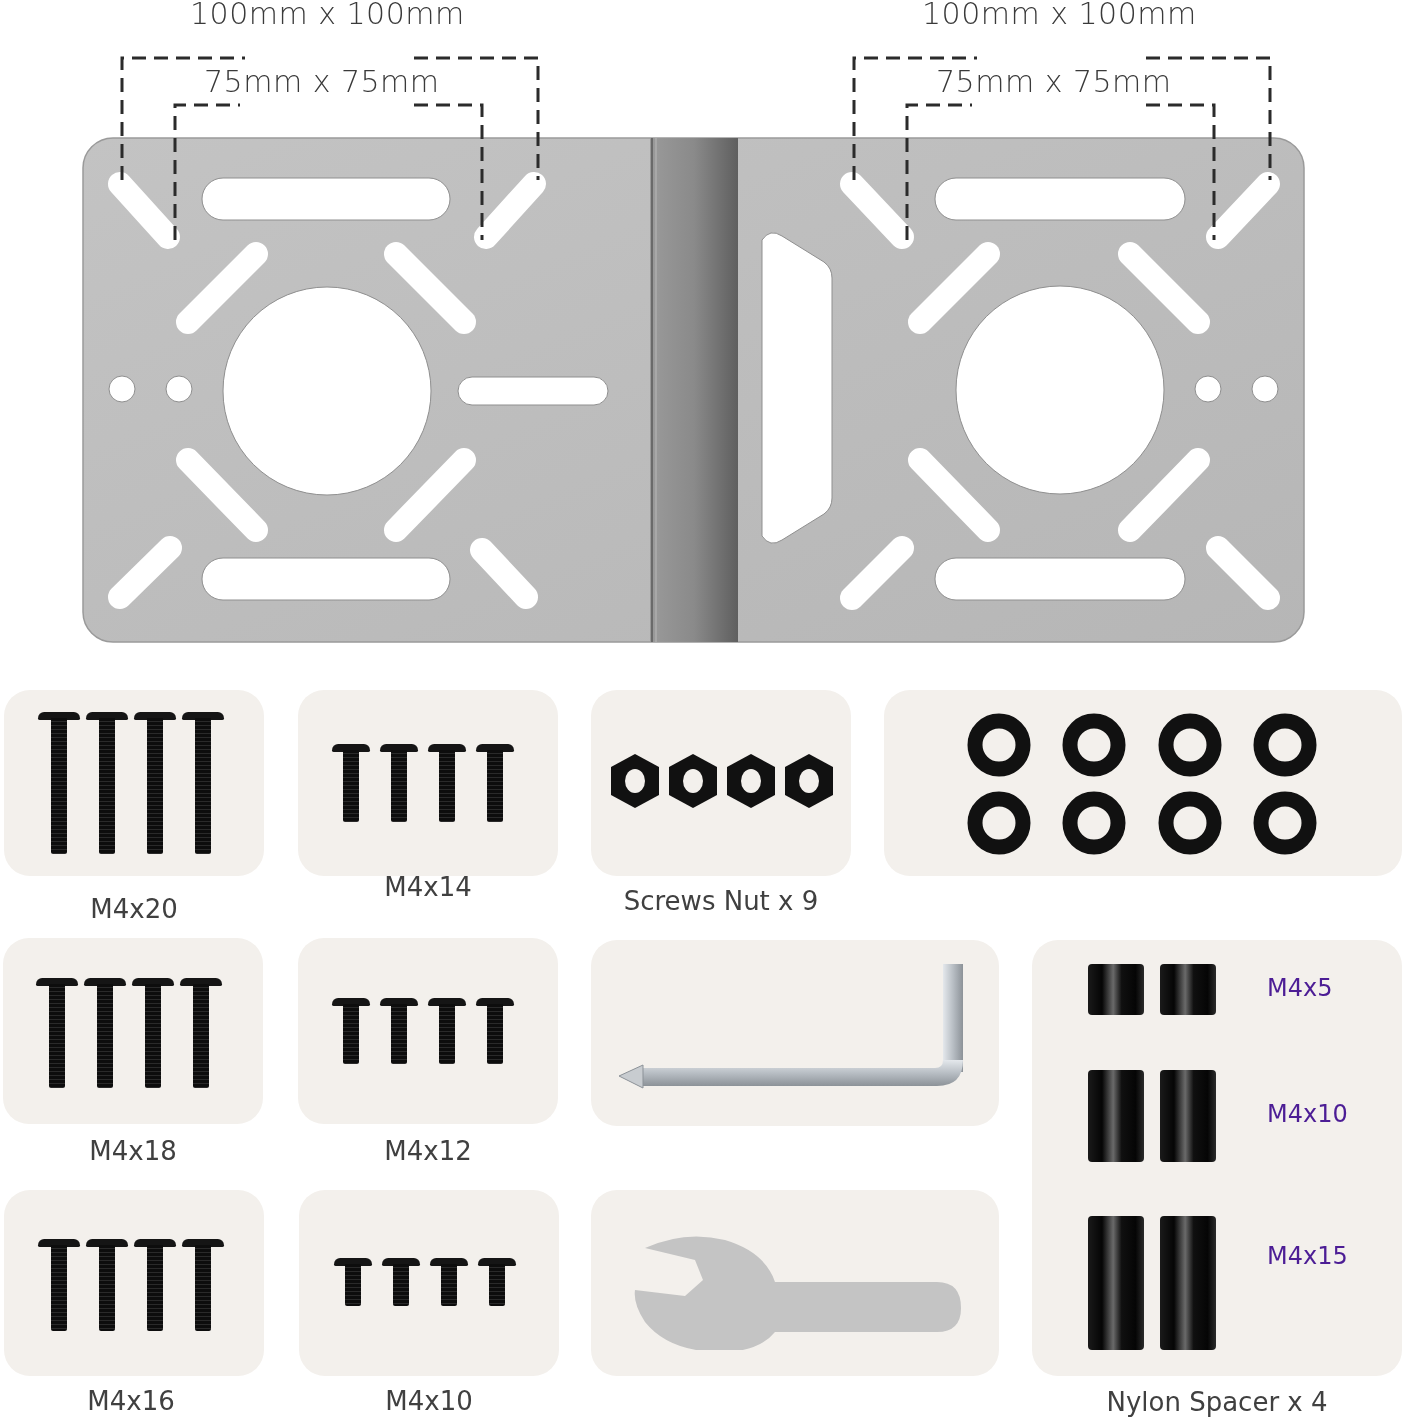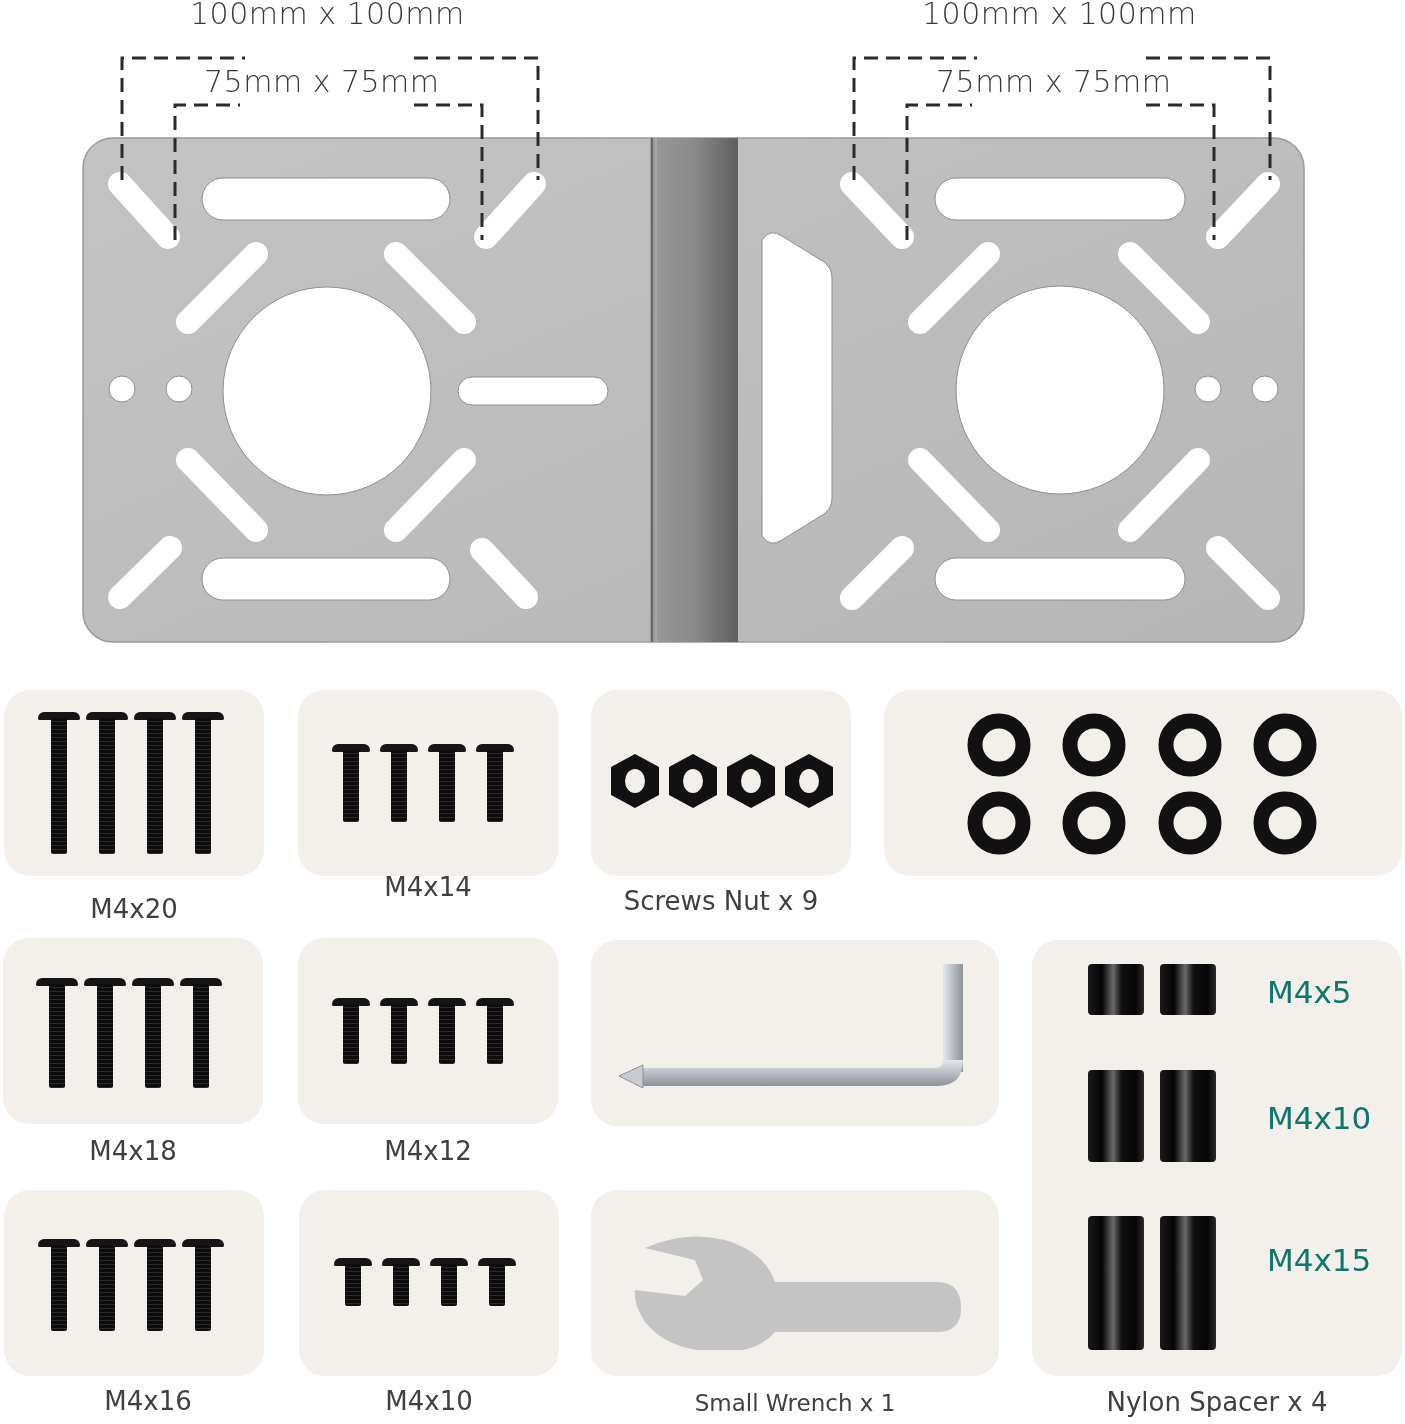--- a/index.html
+++ b/index.html
@@ -7,21 +7,21 @@
   .abs { position: absolute; }
   .dim-label { position: absolute; font-size: 30px; color: #3a3a3a; white-space: nowrap; letter-spacing: 0.5px; font-weight: 300; }
   .card { position: absolute; background: #f3f0ec; border-radius: 26px; }
   .cap { position: absolute; text-align: center; color: #404040; font-size: 26px; white-space: nowrap; }
   .cap.small { font-size: 23px; }
   .screw-row { position: absolute; display: flex; }
   .screw { position: relative; width: 42px; margin-right: 6px; }
   .screw .head { position: absolute; left: 0; top: 0; width: 42px; height: 8px; background: #151515; border-radius: 10px 10px 3px 3px; }
   .screw .shaft { position: absolute; left: 13px; top: 6px; width: 16px; background: repeating-linear-gradient(180deg, #0d0d0d 0 3px, #2a2a2a 3px 4px); border-radius: 0 0 2px 2px; }
   .spacer { position: absolute; width: 56px; border-radius: 4px; background: linear-gradient(90deg, #1a1a1a 0%, #050505 25%, #6a6a6a 45%, #101010 60%, #050505 85%, #2a2a2a 100%); }
-  .side-label { position: absolute; font-size: 31px; color: #0f766e; }
+  .side-label { position: absolute; font-size: 24px; color: #4c1d95; }
 </style>
 </head>
 <body>
 
 <div class="abs" style="left:0;top:0;width:1405px;height:660px;">
 
   <span class="dim-label" style="left:190px;top:-4px;">100mm x 100mm</span>
   <span class="dim-label" style="left:204px;top:64px;">75mm x 75mm</span>
   <span class="dim-label" style="left:922px;top:-4px;">100mm x 100mm</span>
   <span class="dim-label" style="left:936px;top:64px;">75mm x 75mm</span>
@@ -258,21 +258,21 @@
       </div>
     <div class="screw" style="height:92px;">
         <div class="head"></div>
         <div class="shaft" style="height:86px;"></div>
       </div>
     <div class="screw" style="height:92px;">
         <div class="head"></div>
         <div class="shaft" style="height:86px;"></div>
       </div>
   </div>
-  <div class="cap" style="left:18px;top:706px;width:260px;">M4x16</div>
+  <div class="cap" style="left:1px;top:706px;width:260px;">M4x16</div>
 
   <div class="card" style="left:299px;top:510px;width:260px;height:186px;"></div>
   <div class="screw-row" style="left:334px;top:578px;">
     <div class="screw" style="height:48px;">
         <div class="head" style="width:38px;"></div>
         <div class="shaft" style="height:42px;left:11px;"></div>
       </div>
     <div class="screw" style="height:48px;">
         <div class="head" style="width:38px;"></div>
         <div class="shaft" style="height:42px;left:11px;"></div>
@@ -285,14 +285,13 @@
         <div class="head" style="width:38px;"></div>
         <div class="shaft" style="height:42px;left:11px;"></div>
       </div>
   </div>
   <div class="cap" style="left:299px;top:706px;width:260px;">M4x10</div>
 
   <div class="card" style="left:591px;top:510px;width:408px;height:186px;"></div>
   <svg class="abs" style="left:625px;top:550px;" width="340" height="120">
     <path d="M20 18 Q60 0 100 10 Q140 22 150 52 L312 52 Q336 52 336 78 Q336 102 312 102 L150 102 Q134 122 96 122 Q44 122 20 92 Q8 74 10 60 L60 66 L78 50 L70 30 Z" fill="#c4c4c4"></path>
   </svg>
-  <div class="cap small" style="left:591px;top:710px;width:408px;">Small Wrench x 1</div>
 </div>
 
 </body></html>

